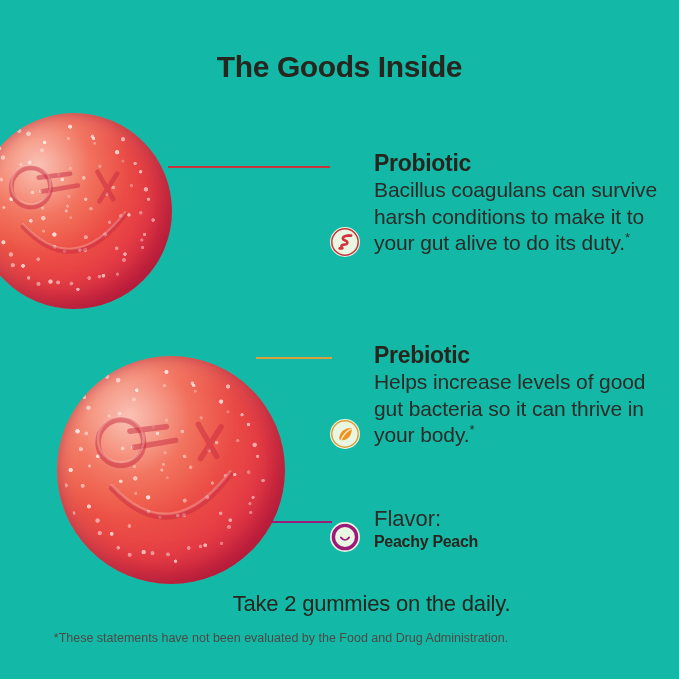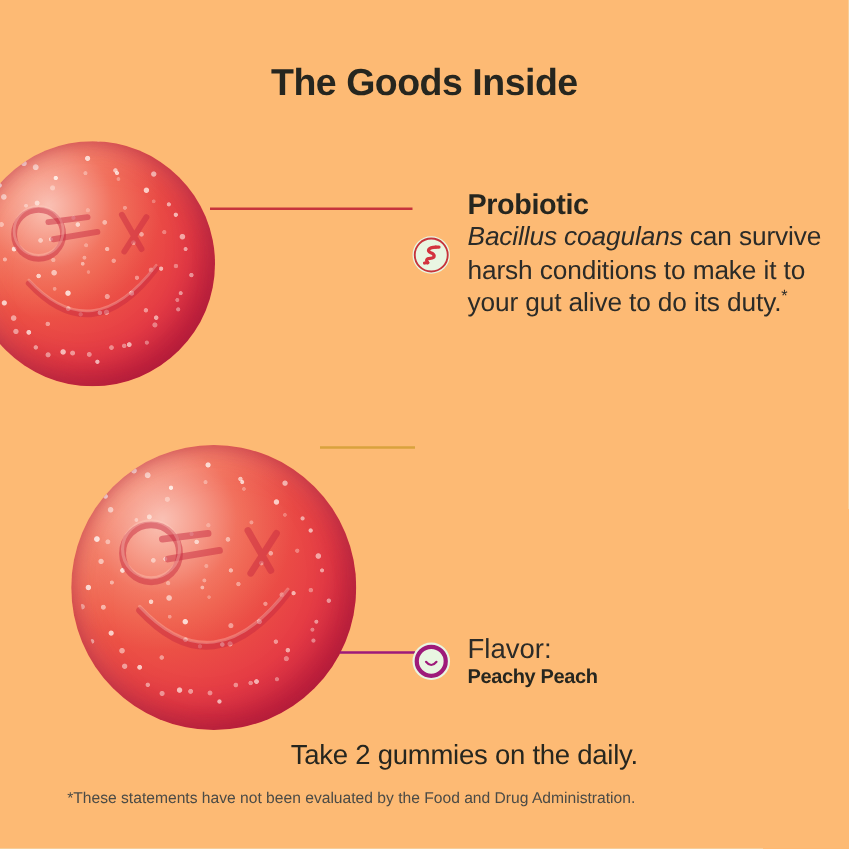--- a/index.html
+++ b/index.html
@@ -12,21 +12,21 @@
     background: #e9f6e2;
     font-family: "Liberation Sans", sans-serif;
     overflow: hidden;
     position: relative;
     color: #2b2b28;
   }
 
   .infographic {
     position: absolute;
     inset: 0;
-    background: #fdba74;
+    background: #14b8a6;
   }
 
   
   .page-title {
     position: absolute;
     top: 50px;
     left: 0;
     width: 679px;
     text-align: center;
     font-size: 30px;
@@ -142,21 +142,21 @@
     left: 272px;
     top: 521px;
     width: 60px;
     background: #9e1a7a;
   }
 
   
   .row {
     position: absolute;
     display: flex;
-    align-items: center;
+    align-items: flex-end;
   }
   .marker {
     flex: 0 0 auto;
     width: 30px;
     height: 30px;
     border-radius: 50%;
     display: flex;
     align-items: center;
     justify-content: center;
     background: #e9f6e2;
@@ -172,21 +172,20 @@
     letter-spacing: -0.3px;
   }
   .row-body {
     font-size: 21px;
     line-height: 1.27;
     color: #2b2b28;
     margin-top: 2px;
     letter-spacing: -0.1px;
   }
   .row-body .sci {
-    font-style: italic;
   }
   sup.ast {
     font-size: 13px;
     vertical-align: super;
     line-height: 0;
   }
 
   #row-probiotic { left: 330px; top: 151px; }
   #row-prebiotic { left: 330px; top: 343px; }
   #row-flavor    { left: 330px; top: 506px; }
@@ -287,20 +286,33 @@
         <path d="M18.6 8.6 C12.4 8.6 11.4 12.2 14.6 13.2 C18.2 14.3 18.4 17.6 14.2 17.6 C11.2 17.6 10.6 19.3 12.2 21.2" fill="none" stroke="#d3333f" stroke-width="2.6" stroke-linecap="round"></path>
         <path d="M18.6 8.6 L21.2 8.6 M12.2 21.2 L9.6 21.4" fill="none" stroke="#d3333f" stroke-width="2.6" stroke-linecap="round"></path>
       </svg>
     </div>
     <div class="row-text">
       <div class="row-heading">Probiotic</div>
       <div class="row-body"><span class="sci">Bacillus coagulans</span><span> can survive harsh conditions to make it to your gut alive to do its duty.</span><sup class="ast">*</sup></div>
     </div>
   </div>
 
+  <div class="row" id="row-prebiotic">
+    <div class="marker">
+      <svg width="30" height="30" viewBox="0 0 30 30">
+        <circle cx="15" cy="15" r="13.2" fill="none" stroke="#d9a23d" stroke-width="1.5"></circle>
+        <path d="M9.2 20.2 C9.2 12.4 16.2 8.4 21.6 9.2 C22.4 15.2 18.4 21.6 11.4 21.2 Z" fill="#f0921e"></path>
+        <path d="M20.8 10.2 C16.6 12.4 13.2 16.2 11.2 20.8" fill="none" stroke="#fbe8c6" stroke-width="1.5" stroke-linecap="round"></path>
+      </svg>
+    </div>
+    <div class="row-text">
+      <div class="row-heading">Prebiotic</div>
+      <div class="row-body"><span>Helps increase levels of good gut bacteria so it can thrive in your body.</span><sup class="ast">*</sup></div>
+    </div>
+  </div>
 
   <div class="row" id="row-flavor">
     <div class="marker">
       <svg width="30" height="30" viewBox="0 0 30 30">
         <circle cx="15" cy="15" r="11.6" fill="none" stroke="#9e1a7a" stroke-width="3.4"></circle>
         <path d="M10.8 15.4 Q15 20.6 19.2 15.4" fill="none" stroke="#9e1a7a" stroke-width="1.7" stroke-linecap="round"></path>
       </svg>
     </div>
     <div class="row-text">
       <div class="flavor-label">Flavor:</div>

